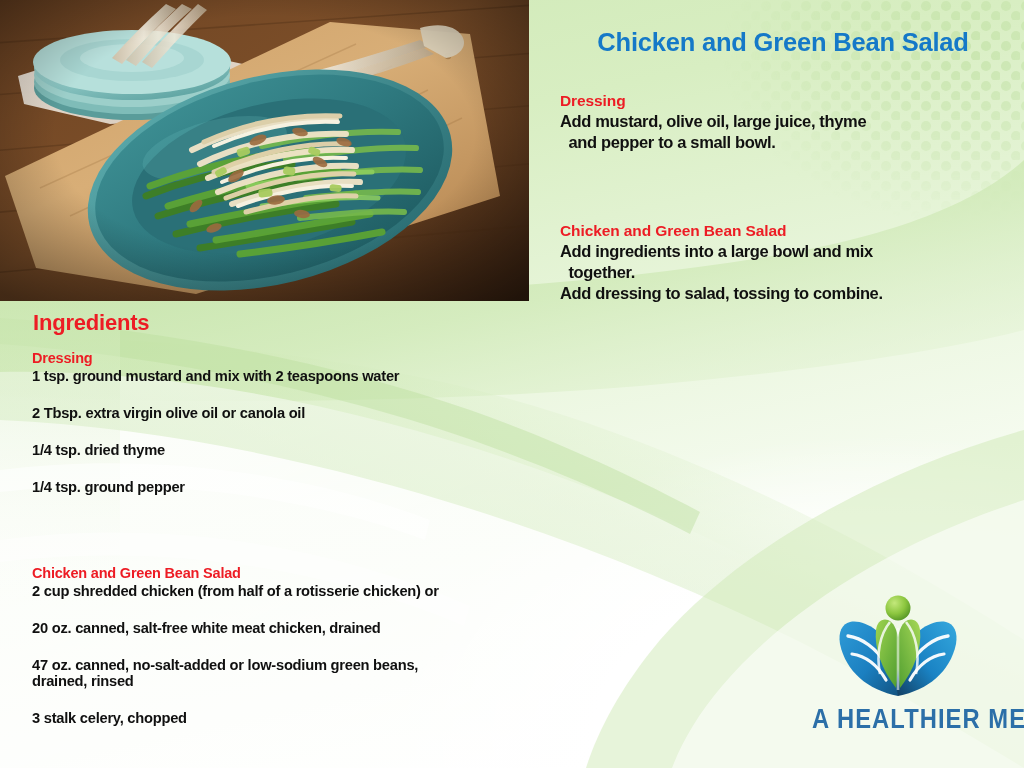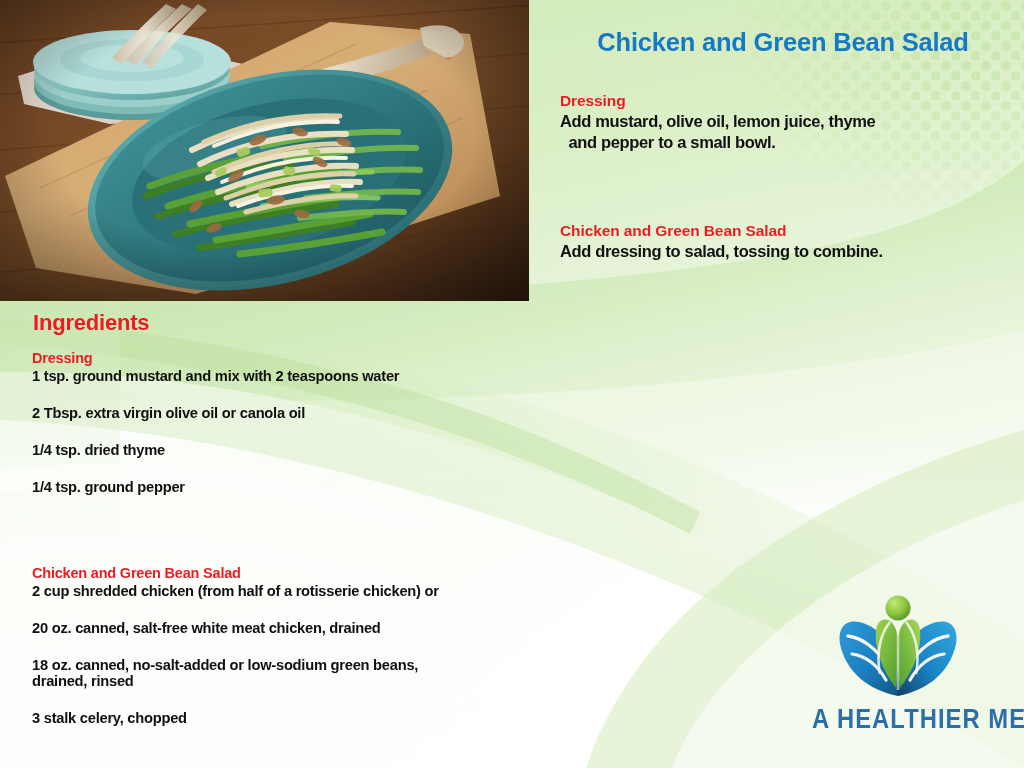--- a/index.html
+++ b/index.html
@@ -386,46 +386,48 @@
         <rect width="529" height="301" fill="url(#vig)"></rect>
       </g>
     </svg>
   </div>
 
   <div id="right-col">
     <div id="recipe-title">Chicken and Green Bean Salad</div>
 
     <div class="step-block" id="dressing-steps">
       <div class="step-head">Dressing</div>
-      <div class="step-line">Add mustard, olive oil, lemon juice, thyme
+      <div class="step-line">Add mustard, olive oil, large juice, thyme
   and pepper to a small bowl.</div>
     </div>
 
     <div class="step-block" id="salad-steps">
       <div class="step-head">Chicken and Green Bean Salad</div>
+      <div class="step-line">Add ingredients into a large bowl and mix
+  together.</div>
       <div class="step-line">Add dressing to salad, tossing to combine.</div>
     </div>
   </div>
 
   <div id="ingredients">
     <div id="ingredients-title">Ingredients</div>
 
     <div class="ing-group" id="ing-group-dressing">
       <div class="ing-head">Dressing</div>
       <div class="ing-item">1 tsp. ground mustard and mix with 2 teaspoons water</div>
       <div class="ing-item">2 Tbsp. extra virgin olive oil or canola oil</div>
       <div class="ing-item">1/4 tsp. dried thyme</div>
       <div class="ing-item">1/4 tsp. ground pepper</div>
     </div>
 
     <div class="ing-group" id="ing-group-salad">
       <div class="ing-head">Chicken and Green Bean Salad</div>
       <div class="ing-item">2 cup shredded chicken (from half of a rotisserie chicken) or</div>
       <div class="ing-item">20 oz. canned, salt-free white meat chicken, drained</div>
-      <div class="ing-item">18 oz. canned, no-salt-added or low-sodium green beans,
+      <div class="ing-item">47 oz. canned, no-salt-added or low-sodium green beans,
 drained, rinsed</div>
       <div class="ing-item">3 stalk celery, chopped</div>
     </div>
   </div>
 
   <div id="logo">
     <svg id="logo-mark" viewBox="0 0 160 120" aria-hidden="true">
       <defs>
         <linearGradient id="wingL" x1="0" y1="0" x2="1" y2="1">
           <stop offset="0%" stop-color="#2f9cd8"></stop>

